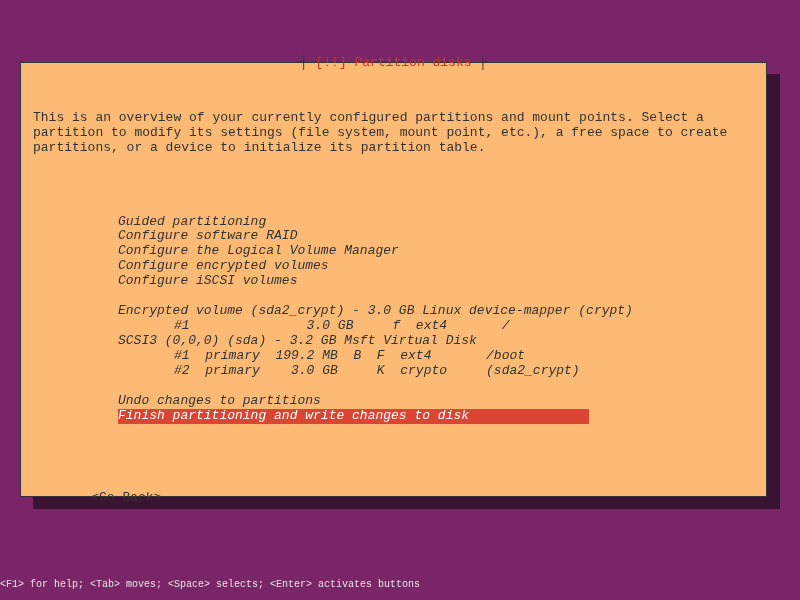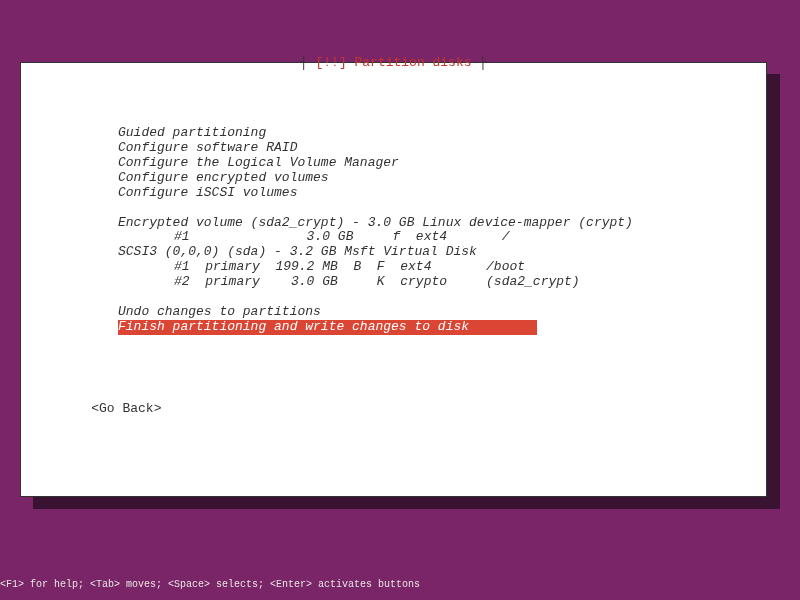--- a/index.html
+++ b/index.html
@@ -20,21 +20,21 @@
       width: 747px;
       height: 435px;
       background: #3a1232;
     }
     .dialog {
       position: absolute;
       left: 20px;
       top: 62px;
       width: 747px;
       height: 435px;
-      background: #ffffff;
+      background: #fdba74;
       border: 1px solid #333;
     }
     .title-row {
       position: absolute;
       top: -7px;
       left: 0;
       right: 0;
       text-align: center;
       color: #333;
       white-space: pre;
@@ -55,21 +55,21 @@
       font-style: italic;
     }
     .menu-item {
       white-space: pre;
       cursor: pointer;
     }
     .menu-item.selected {
       background: #da4534;
       color: #fff;
       display: inline-block;
-      padding-right: 68px;
+      padding-right: 120px;
     }
     .blank { height: 15px; }
     .device-line { white-space: pre; }
     .partition-line { white-space: pre; margin-left: 56px; }
     .goback {
       margin-top: 37px;
       margin-left: 27px;
       cursor: pointer;
       display: inline-block;
     }
@@ -84,20 +84,21 @@
   </style>
 </head>
 <body>
 
 <div class="shadow"></div>
 
 <div class="dialog">
   <div class="title-row"><span>┤ </span><span class="title-red">[!!] Partition disks</span><span> ├</span></div>
 
   <div class="content">
+    <div class="instructions">This is an overview of your currently configured partitions and mount points. Select a partition to modify its settings (file system, mount point, etc.), a free space to create partitions, or a device to initialize its partition table.</div>
 
     <div class="menu" id="menu-container"><div class="menu-item">Guided partitioning</div><div class="menu-item">Configure software RAID</div><div class="menu-item">Configure the Logical Volume Manager</div><div class="menu-item">Configure encrypted volumes</div><div class="menu-item">Configure iSCSI volumes</div><div class="blank"></div><div class="device-line">Encrypted volume (sda2_crypt) - 3.0 GB Linux device-mapper (crypt)</div><div class="partition-line">#1               3.0 GB     f  ext4       /</div><div class="device-line">SCSI3 (0,0,0) (sda) - 3.2 GB Msft Virtual Disk</div><div class="partition-line">#1  primary  199.2 MB  B  F  ext4       /boot</div><div class="partition-line">#2  primary    3.0 GB     K  crypto     (sda2_crypt)</div><div class="blank"></div><div class="menu-item">Undo changes to partitions</div><div class="menu-item selected">Finish partitioning and write changes to disk</div></div>
 
     <div class="goback">&lt;Go Back&gt;</div>
   </div>
 </div>
 
 <div class="footer">&lt;F1&gt; for help; &lt;Tab&gt; moves; &lt;Space&gt; selects; &lt;Enter&gt; activates buttons</div>
 
 </body></html>

